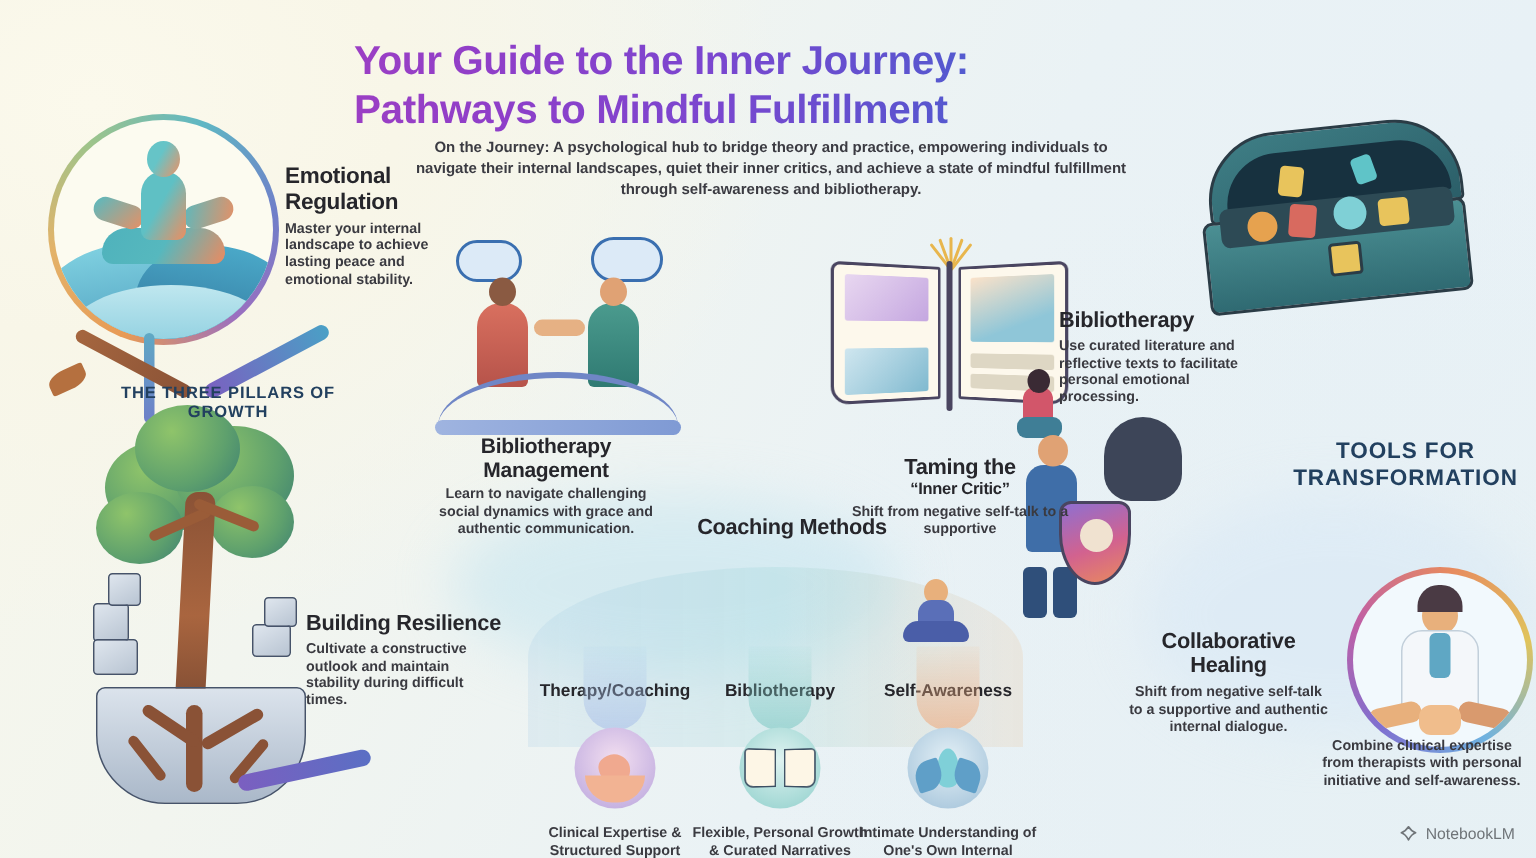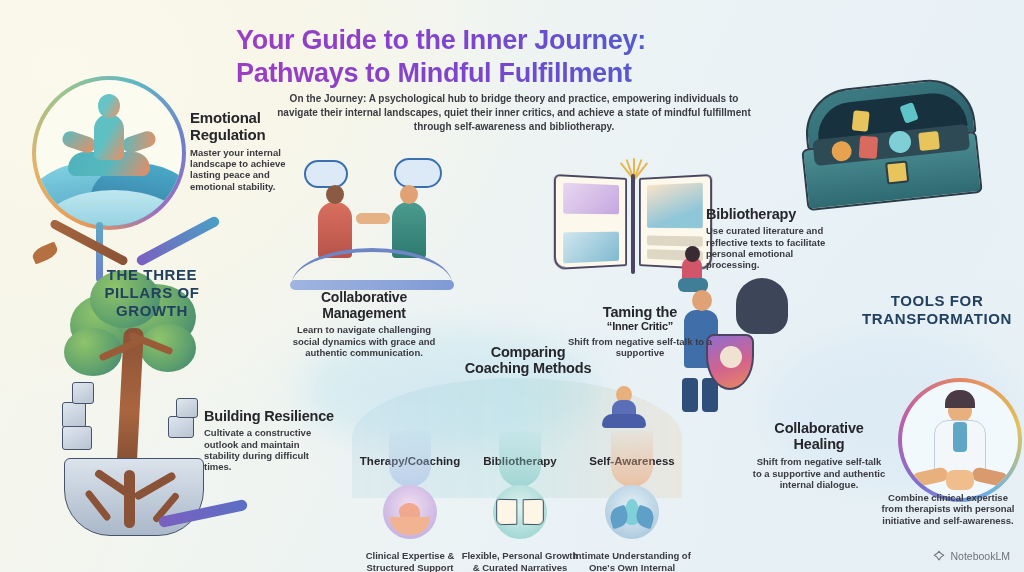--- a/index.html
+++ b/index.html
@@ -312,21 +312,21 @@
 
     <div class="root" style="left:96px;top:234px;width:11px;height:58px;"></div>
     <div class="root" style="left:64px;top:244px;width:44px;height:8px;transform:rotate(34deg);"></div>
     <div class="root" style="left:104px;top:246px;width:46px;height:8px;transform:rotate(-30deg);"></div>
     <div class="root" style="left:52px;top:266px;width:36px;height:7px;transform:rotate(52deg);"></div>
     <div class="root" style="left:120px;top:268px;width:36px;height:7px;transform:rotate(-50deg);"></div>
 
     <div class="branch" style="left:130px;top:272px;width:90px;height:11px;background:linear-gradient(90deg,#7b5fc0,#5a6fc4);transform:rotate(-12deg);"></div>
   </div>
 
-  <div class="blk pillar-head" id="pillars-label" style="left:74px;top:266px;width:156px;font-size:15px;">THE THREE PILLARS OF GROWTH</div>
+  <div class="blk pillar-head" id="pillars-label" style="left:74px;top:256px;width:156px;font-size:11px;">THE THREE PILLARS OF GROWTH</div>
 
   <div class="blk" style="left:190px;top:110px;width:112px;">
     <div class="h-sec" style="font-size:15px;">Emotional Regulation</div>
     <div class="p-sec" style="font-size:9.5px;margin-top:3px;">Master your internal landscape to achieve lasting peace and emotional stability.</div>
   </div>
 
   <div id="bridge" class="illus">
     <div class="bubble" style="left:18px;top:2px;width:44px;height:28px;border-radius:14px;"></div>
     <div class="bubble" style="right:16px;top:0px;width:48px;height:30px;border-radius:15px;"></div>
     <div class="person" style="left:32px;background:linear-gradient(180deg,#d9705f,#b6534a);">
@@ -334,21 +334,21 @@
     </div>
     <div class="person" style="right:32px;background:linear-gradient(180deg,#4b9b8e,#2f7a72);">
       <div class="phead" style="background:#e0a274;"></div>
     </div>
     <div class="illus" style="left:70px;bottom:60px;width:34px;height:11px;background:#e6b184;border-radius:6px;"></div>
     <div class="arch"></div>
     <div class="illus" style="left:4px;bottom:-6px;width:164px;height:10px;background:linear-gradient(90deg,#9fb4e0,#7f9ad4);border-radius:5px;"></div>
   </div>
 
   <div class="blk" style="left:288px;top:290px;width:152px;text-align:center;">
-    <div class="h-sec" style="font-size:14px;">Collaborative Management</div>
+    <div class="h-sec" style="font-size:14px;">Bibliotherapy Management</div>
     <div class="p-sec" style="font-size:9.5px;margin-top:3px;">Learn to navigate challenging social dynamics with grace and authentic communication.</div>
   </div>
 
   <div class="blk" style="left:204px;top:408px;width:132px;">
     <div class="h-sec" style="font-size:14.5px;">Building Resilience</div>
     <div class="p-sec" style="font-size:9.5px;margin-top:3px;">Cultivate a constructive outlook and maintain stability during difficult times.</div>
   </div>
 
   <div id="book" class="illus">
     <div style="position:absolute;left:0;top:0;width:100%;height:26px;">
@@ -409,21 +409,20 @@
     </div>
   </div>
 
   <div class="blk" style="left:566px;top:304px;width:148px;text-align:center;">
     <div class="h-sec" style="font-size:14.5px;">Taming the</div>
     <div class="h-sec" style="font-size:11px;">“Inner Critic”</div>
     <div class="p-sec" style="font-size:9.5px;margin-top:3px;">Shift from negative self-talk to a supportive</div>
   </div>
 
   <div class="blk" style="left:448px;top:344px;width:160px;text-align:center;">
-    <div class="h-sec" style="font-size:14.5px;">Comparing</div>
     <div class="h-sec" style="font-size:14.5px;">Coaching Methods</div>
   </div>
 
   <div class="arc-band" style="left:352px;top:378px;width:330px;height:120px;border:0;background:linear-gradient(90deg,rgba(160,200,230,0.35),rgba(120,200,200,0.3),rgba(240,190,140,0.35));border-radius:50% 50% 0 0;"></div>
 
   <div class="cmp-col" style="left:350px;top:455px;">
     <div class="cmp-title">Therapy/Coaching</div>
     <div class="cmp-icon">
       <div class="flow" style="background:linear-gradient(180deg,rgba(150,200,235,0.1),#a9c0e8);"></div>
       <div class="icon-disc" style="background:radial-gradient(circle at 50% 40%,#f3dff0,#b8a4dd);"></div>

